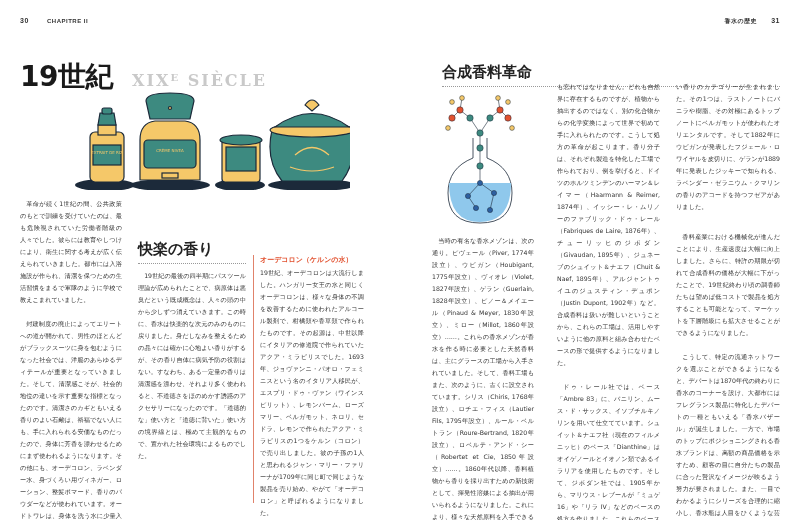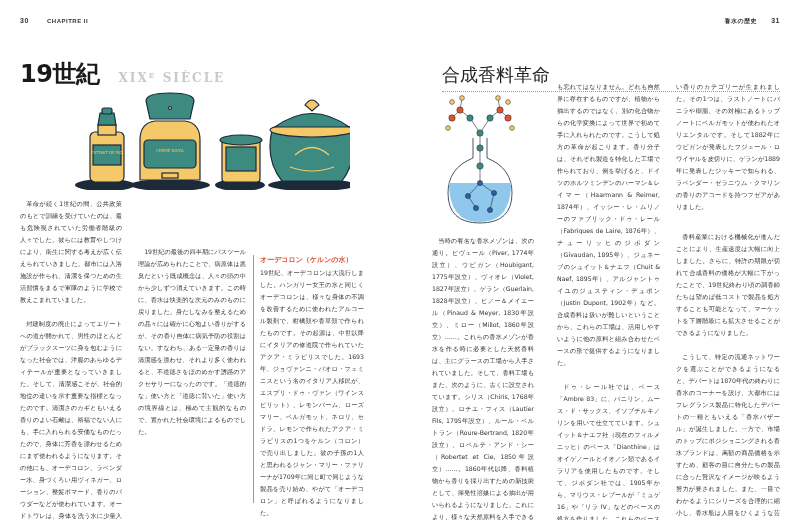--- a/index.html
+++ b/index.html
@@ -2,23 +2,23 @@
 <html><head>
 <meta charset="utf-8">
 <style>
   html, body { margin:0; padding:0; }
   body { width:800px; height:520px; background:#fff; position:relative; overflow:hidden;
          font-family:"DejaVu Sans", sans-serif; color:#2a2a2a; }
   .abs { position:absolute; }
   .folio { font-family:"Liberation Sans", sans-serif; font-size:6px; font-weight:bold; color:#333; letter-spacing:0.5px; }
   .folio .num { font-size:7px; margin-right:16px; }
   .folio-r .num { margin-left:12px; margin-right:0; }
-  .title-jp { font-family:"DejaVu Sans", sans-serif; font-weight:bold; font-size:24px; color:#1a1a1a; letter-spacing:-0.5px; }
-  .title-fr { font-family:"DejaVu Serif", serif; font-weight:bold; font-size:12px; color:#c9c9c9; letter-spacing:2px; }
-  .h2 { font-weight:normal; font-size:18px; color:#222; padding-bottom:4px; border-bottom:1px dotted #999; }
+  .title-jp { font-family:"DejaVu Sans", sans-serif; font-weight:bold; font-size:28px; color:#1a1a1a; letter-spacing:-0.5px; }
+  .title-fr { font-family:"DejaVu Serif", serif; font-weight:bold; font-size:16px; color:#c9c9c9; letter-spacing:2px; }
+  .h2 { font-weight:bold; font-size:15px; color:#222; padding-bottom:4px; border-bottom:1px dotted #999; }
   .body-text { font-size:6.2px; line-height:12px; color:#333; text-align:justify; }
   .body-text p { margin:0 0 12px 0; text-indent:1em; }
   .sidebar { border-left:1px solid #e0826b; padding-left:6px; }
   .sidebar-title { color:#e2512f; font-size:7px; font-weight:bold; margin-bottom:2px; }
   .sidebar .body-text p { text-indent:0; }
 </style>
 </head>
 <body>
 
 <div class="abs folio" style="left:20px;top:17px;">
@@ -75,20 +75,21 @@
 </div>
 
 <div class="abs" style="left:20px;top:192px;width:102px;">
   <div class="body-text" style="margin-top:6px;">
     <p>革命が続く1世紀の間、公共政策のもとで訓練を受けていたのは、最も危険視されていた労働者階級の人々でした。彼らには教育やしつけにより、衛生に関する考えが広く伝えられていきました。都市には入浴施設が作られ、清潔を保つための生活習慣をまるで軍隊のように学校で教えこまれていました。</p>
     <p>封建制度の廃止によってエリートへの道が開かれて、男性のほとんどがブラックスーツに身を包むようになった社会では、洋服のあらゆるディテールが重要となっていきました。そして、清潔感こそが、社会的地位の違いを示す重要な指標となったのです。清潔さのカギともいえる香りのよい石鹸は、裕福でない人にも、手に入れられる安価なものだったので、身体に芳香を漂わせるためにまず使われるようになります。その他にも、オーデコロン、ラベンダー水、身づくろい用ヴィネガー、ローション、整髪ポマード、香りのパウダーなどが使われています。オードトワレは、身体を洗う水に少量入れられ、より濃度の高いエクストレ（パルファンともいう）は、特権階級の人々が、ハンカチに垂らして使っていました。</p>
   </div>
 </div>
 
 <div class="abs" style="left:138px;top:240px;width:108px;">
+  <div class="h2">快楽の香り</div>
   <div class="body-text" style="margin-top:6px;">
     <p>19世紀の最後の四半期にパスツール理論が広められたことで、病原体は悪臭だという既成概念は、人々の頭の中から少しずつ消えていきます。この時に、香水は快楽的な次元のみのものに戻りました。身だしなみを整えるための品々には確かに心地よい香りがするが、その香り自体に病気予防の役割はない。すなわち、ある一定量の香りは清潔感を漂わせ、それより多く使われると、不道徳さをほのめかす誘惑のアクセサリーになったのです。「道徳的な」使い方と「道徳に背いた」使い方の境界線とは、極めて主観的なもので、置かれた社会環境によるものでした。</p>
   </div>
 </div>
 
 <div class="abs sidebar" style="left:253px;top:255px;width:104px;height:248px;">
   <div class="sidebar-title">オーデコロン（ケルンの水）</div>
   <div class="body-text">
     <p>19世紀、オーデコロンは大流行しました。ハンガリー女王の水と同じくオーデコロンは、様々な身体の不調を改善するために使われたアルコール製剤で、柑橘類や香草類で作られたものです。その起源は、中世以降にイタリアの修道院で作られていたアクア・ミラビリスでした。1693年、ジョヴァンニ・パオロ・フェミニスという名のイタリア人移民が、エスプリ・ドゥ・ヴァン（ワインスピリット）、レモンバーム、ローズマリー、ベルガモット、ネロリ、セドラ、レモンで作られたアクア・ミラビリスの1つをケルン（コロン）で売り出しました。彼の子孫の1人と思われるジャン・マリー・ファリーナが1709年に同じ町で同じような製品を売り始め、やがて「オーデコロン」と呼ばれるようになりました。</p>
 

